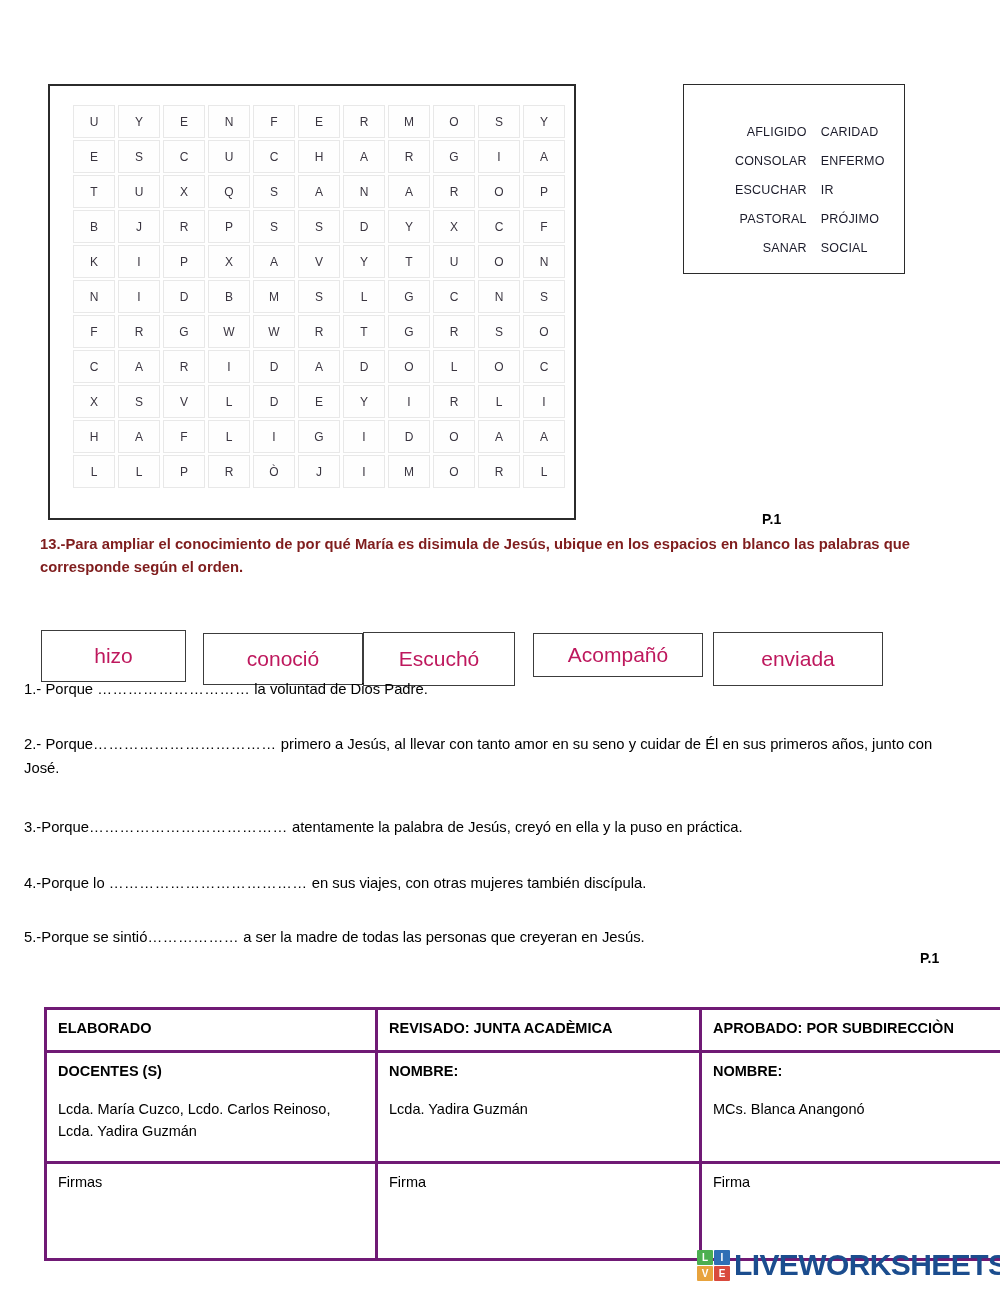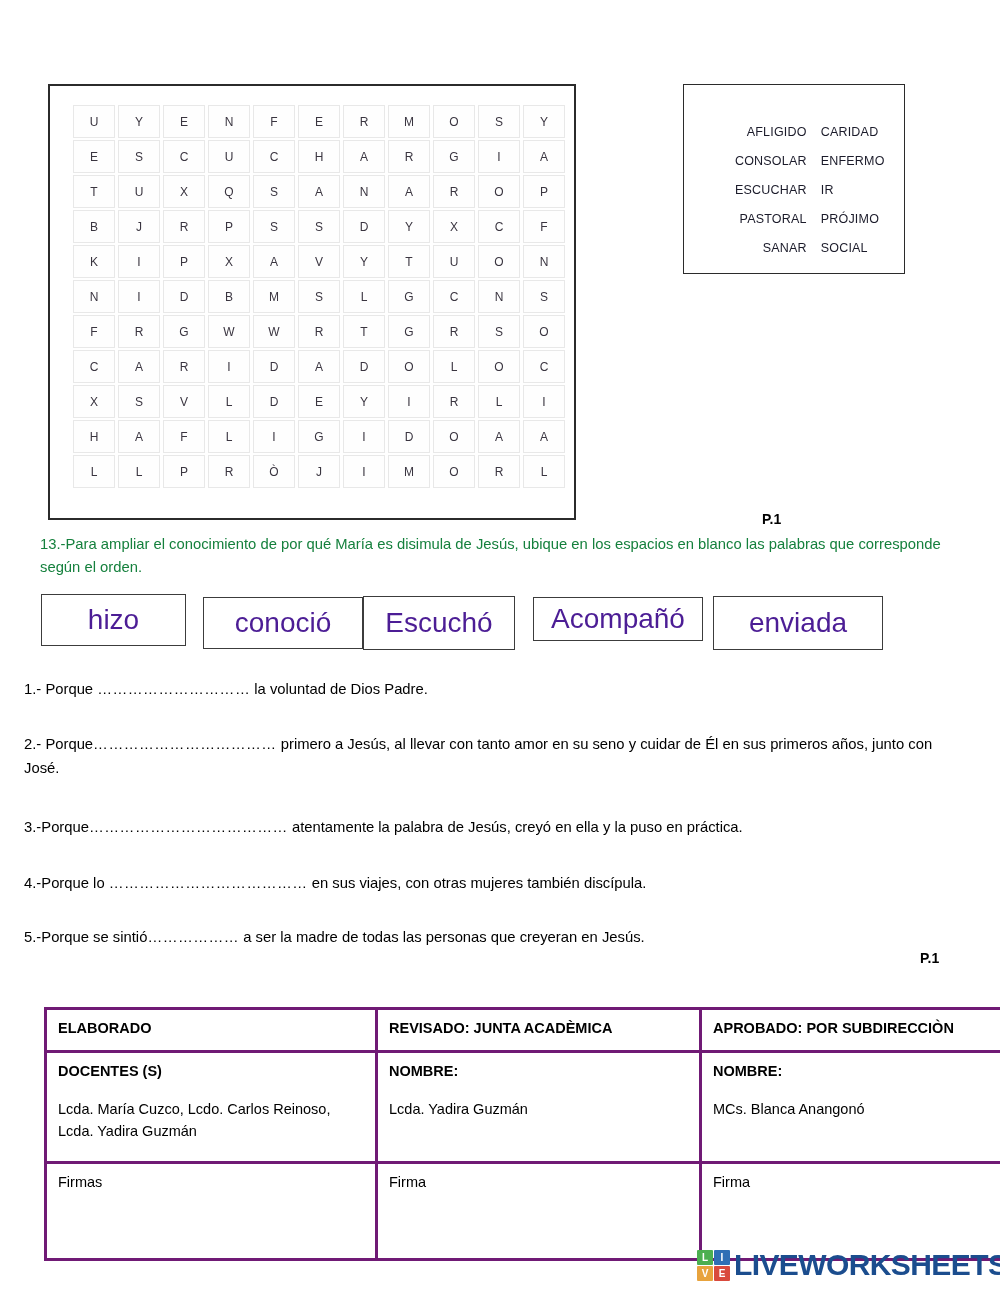--- a/index.html
+++ b/index.html
@@ -93,34 +93,36 @@
   #page-marker-2 { left: 920px; top: 950px; }
 
   
   #instruction {
     position: absolute;
     left: 40px;
     top: 533px;
     width: 920px;
     font-size: 14.8px;
     line-height: 1.55;
-    color: #15803d;
+    color: #7f1d1d;
+    font-weight: bold;
   }
 
   
   .wordbank-box {
     position: absolute;
     border: 1px solid #3c3c3c;
     background: #ffffff;
     box-sizing: border-box;
     display: flex;
     align-items: center;
     justify-content: center;
-    font-size: 28px;
-    color: #4c1d95;
+    font-size: 21px;
+    color: #be185d;
+    margin-top: 36px;
   }
   #wordbank-0 { left: 41px;  top: 594px; width: 145px; height: 52px; }
   #wordbank-1 { left: 203px; top: 597px; width: 160px; height: 52px; }
   #wordbank-2 { left: 363px; top: 596px; width: 152px; height: 54px; }
   #wordbank-3 { left: 533px; top: 597px; width: 170px; height: 44px; }
   #wordbank-4 { left: 713px; top: 596px; width: 170px; height: 54px; }
 
   
   .sentence {
     position: absolute;

